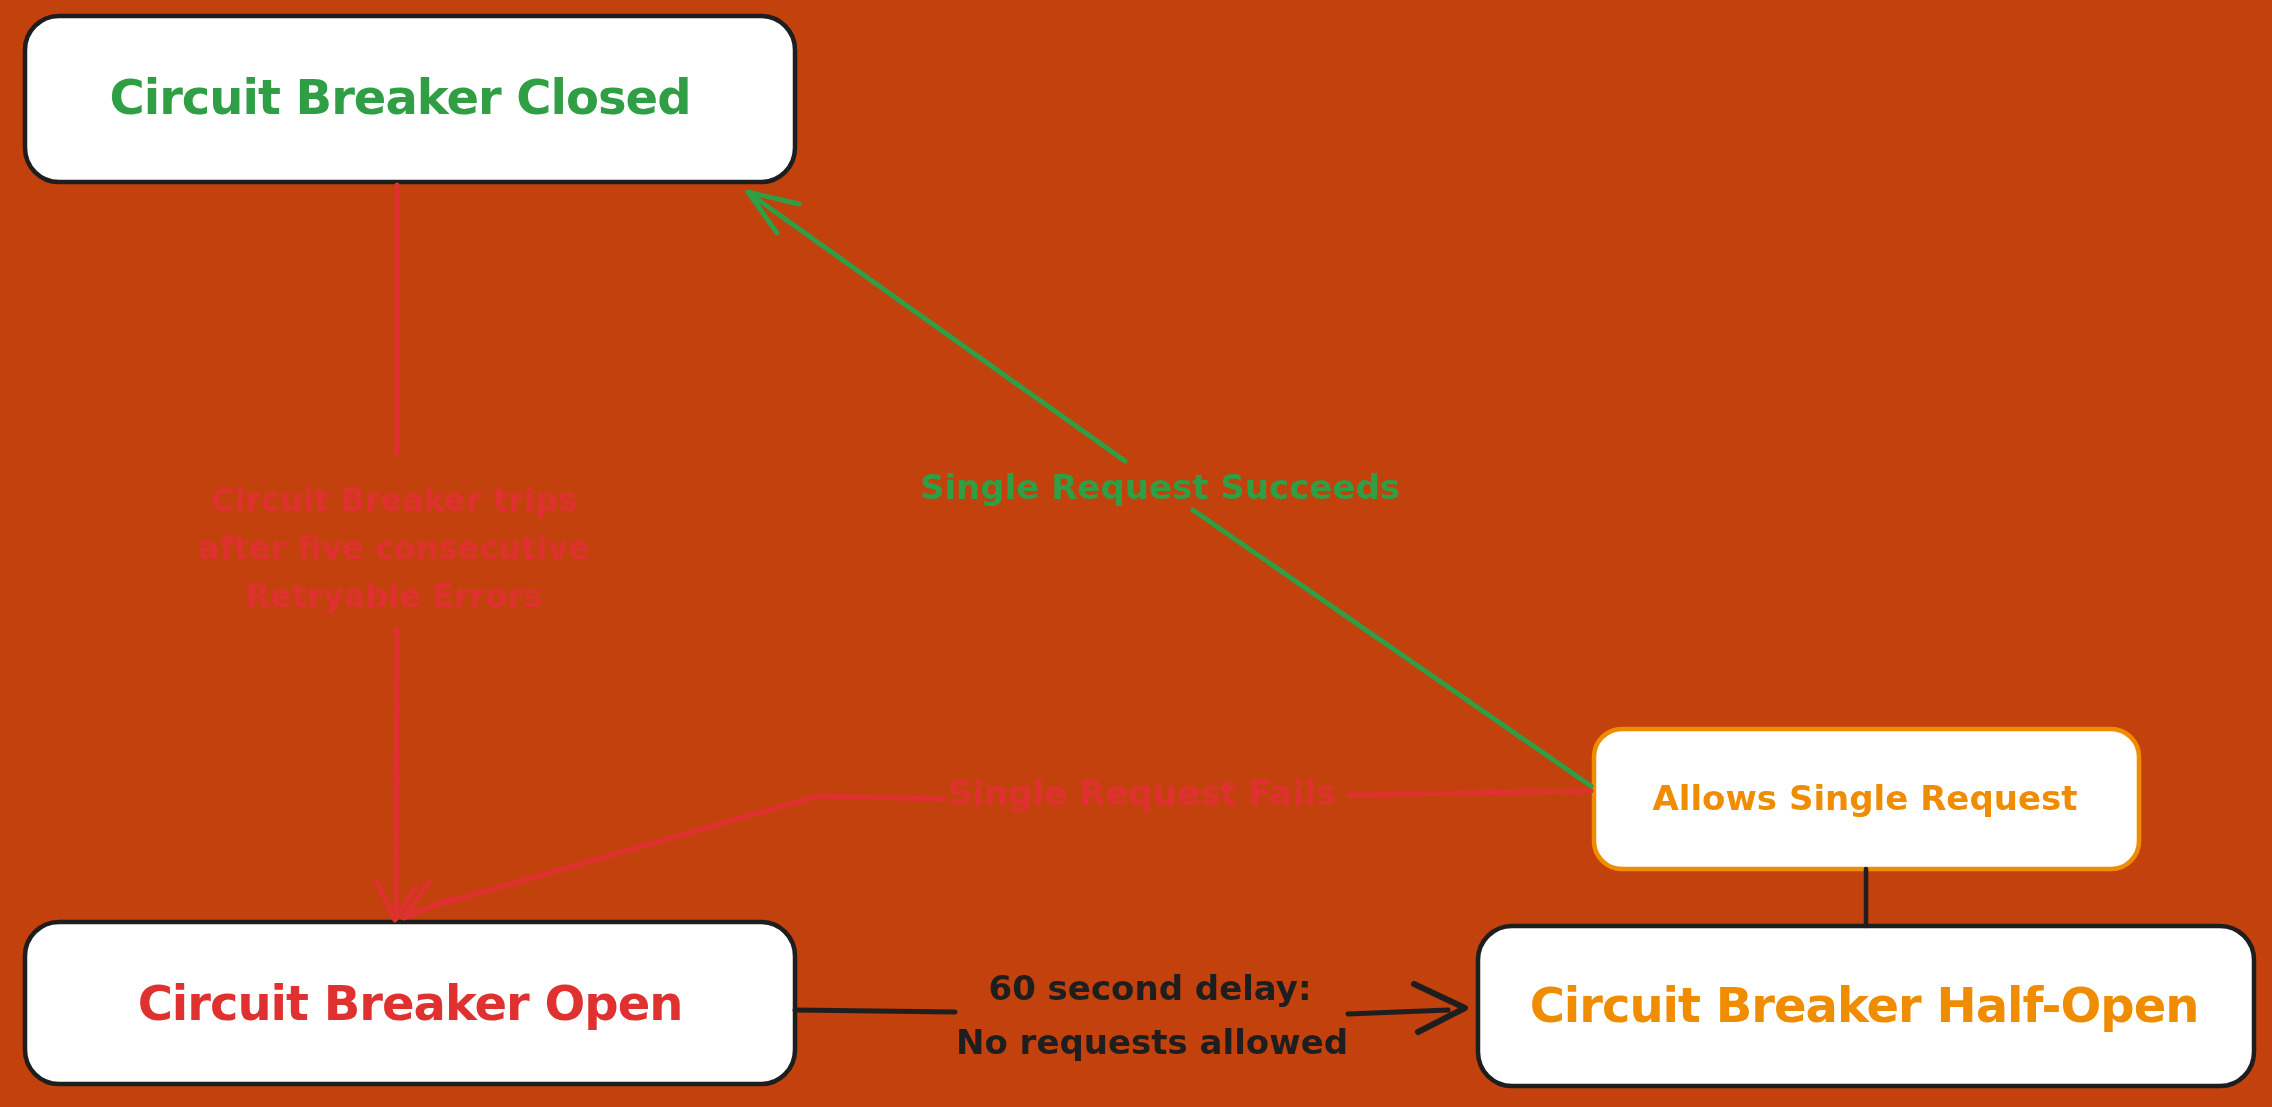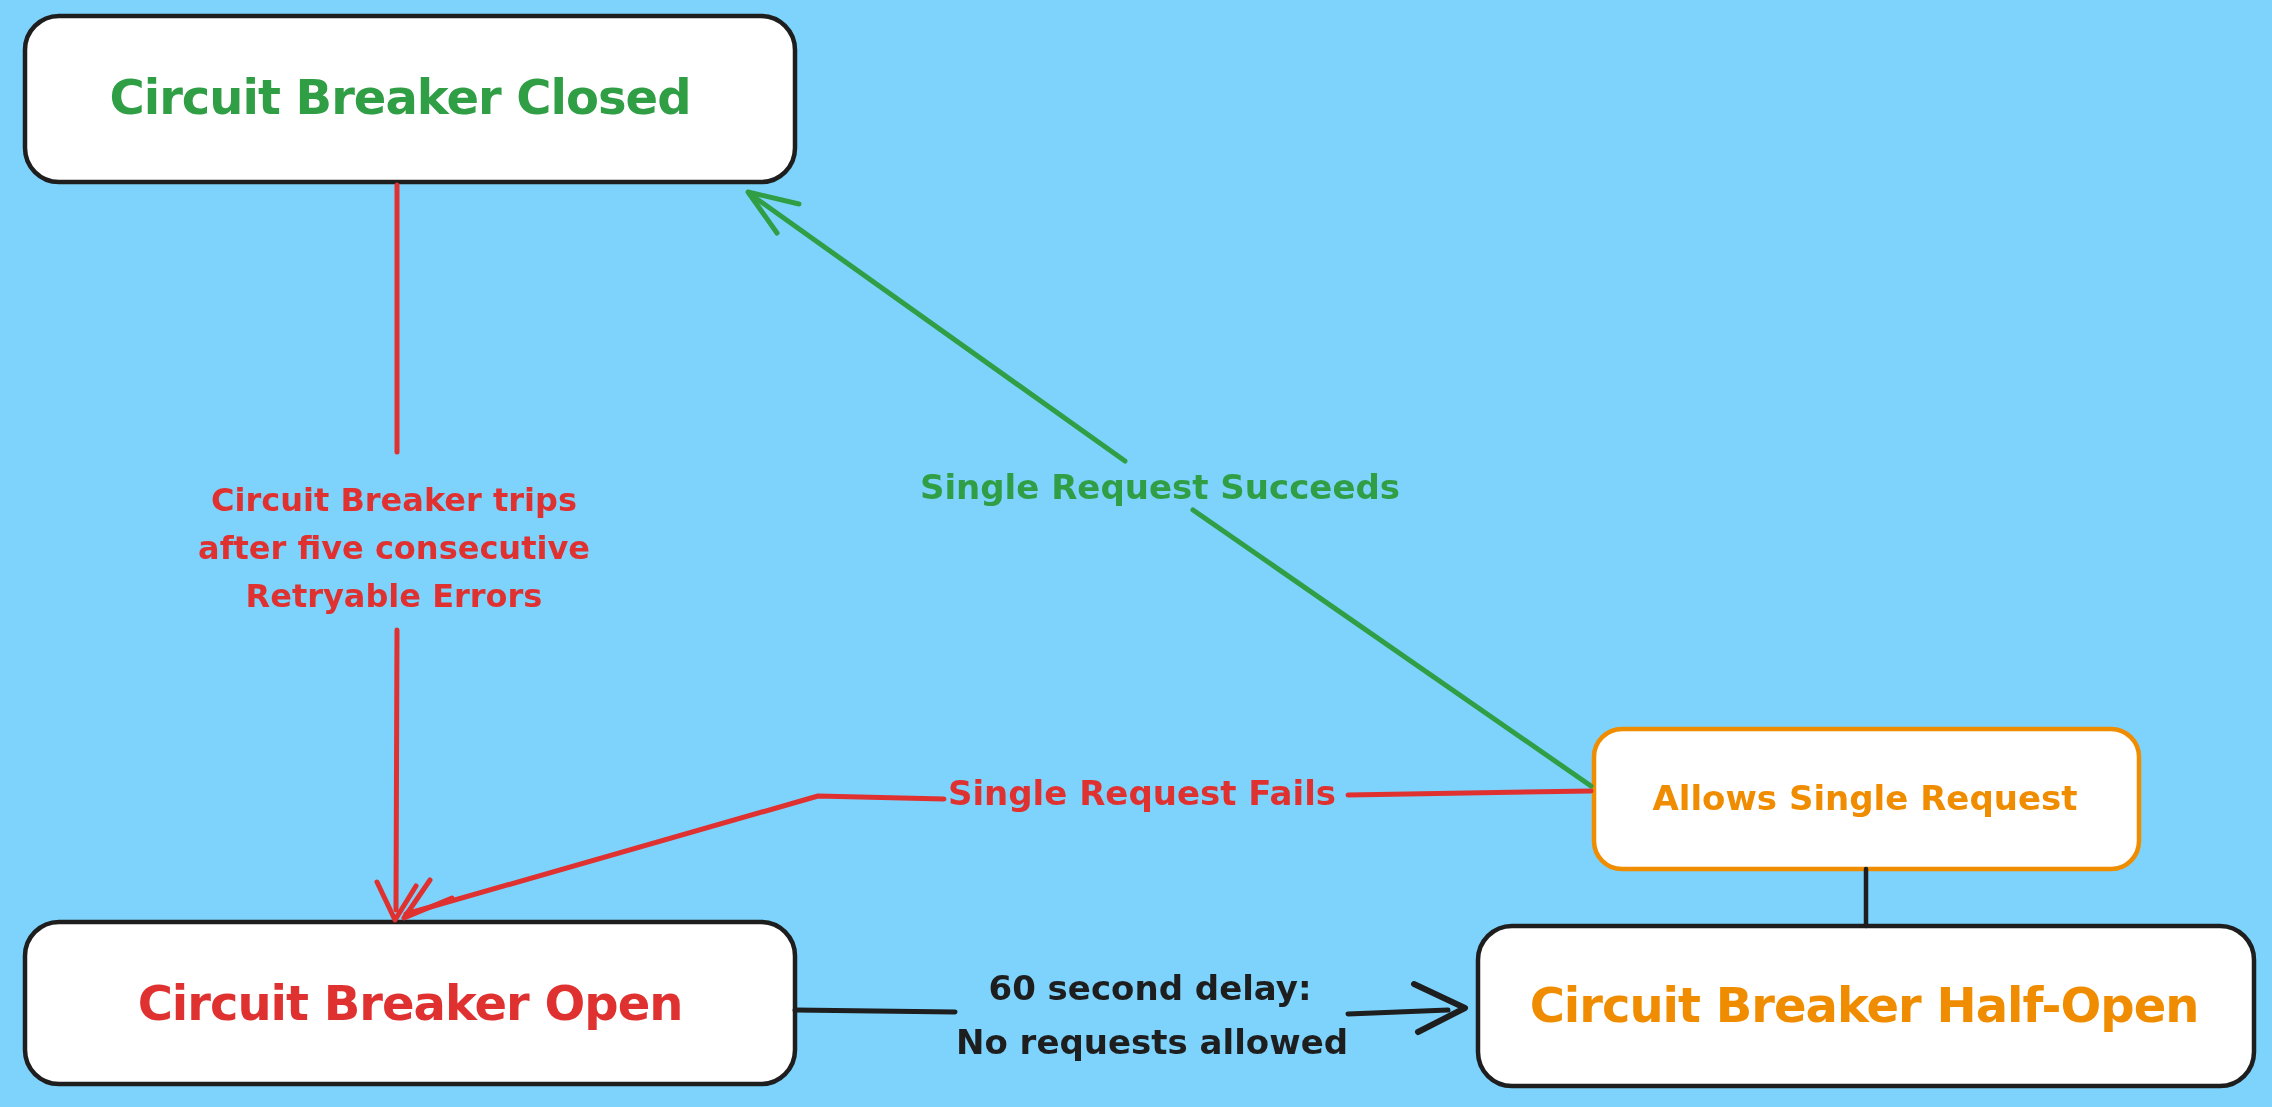--- a/index.html
+++ b/index.html
@@ -4,21 +4,21 @@
 <style>
   html, body {
     margin: 0;
     padding: 0;
     background: #ffffff;
   }
   .canvas {
     position: relative;
     width: 2272px;
     height: 1107px;
-    background: #7dd3fc;
+    background: #c2410c;
     overflow: hidden;
   }
   svg text {
     font-family: "DejaVu Sans", "Liberation Sans", sans-serif;
     font-weight: 700;
     text-anchor: middle;
   }
   .node-title   { font-size: 48px; letter-spacing: -1px; }
   .label-sm     { font-size: 32px; }
   .label-md     { font-size: 34px; }

